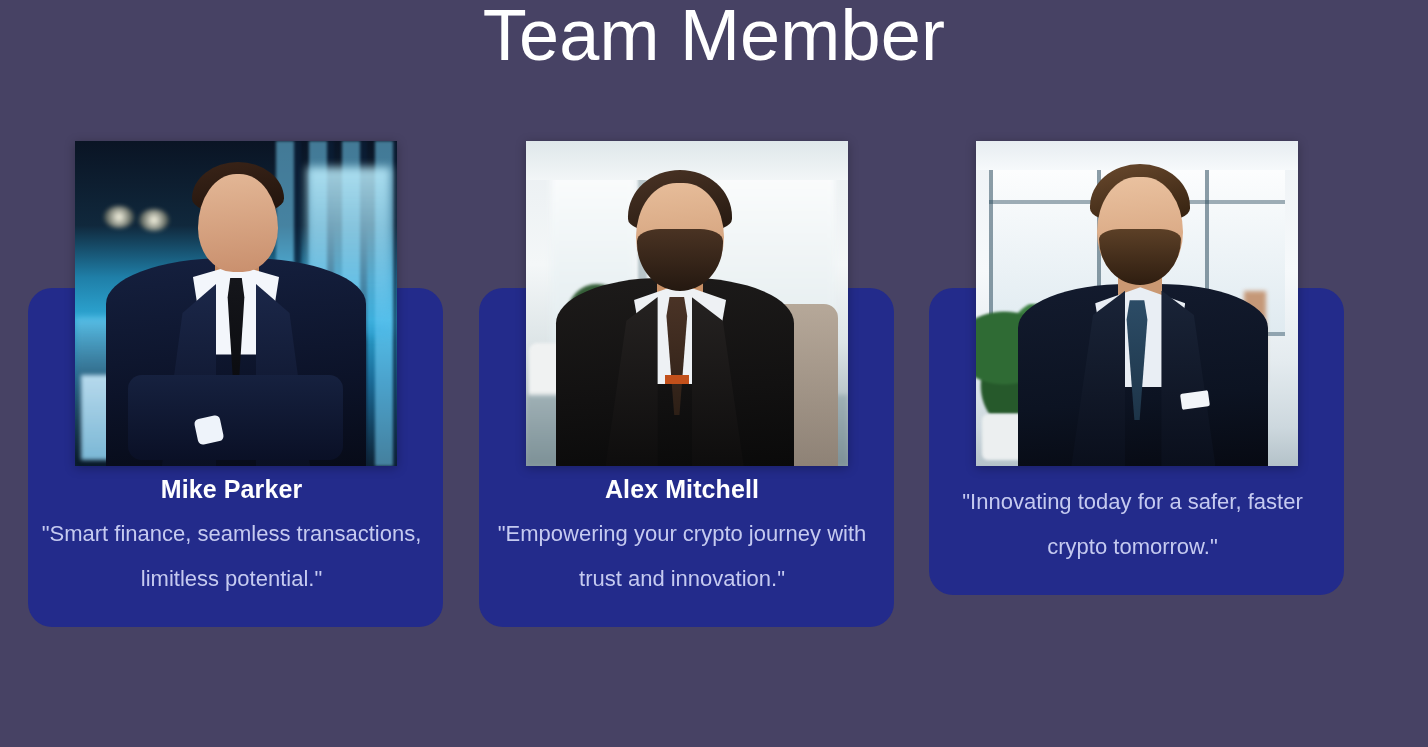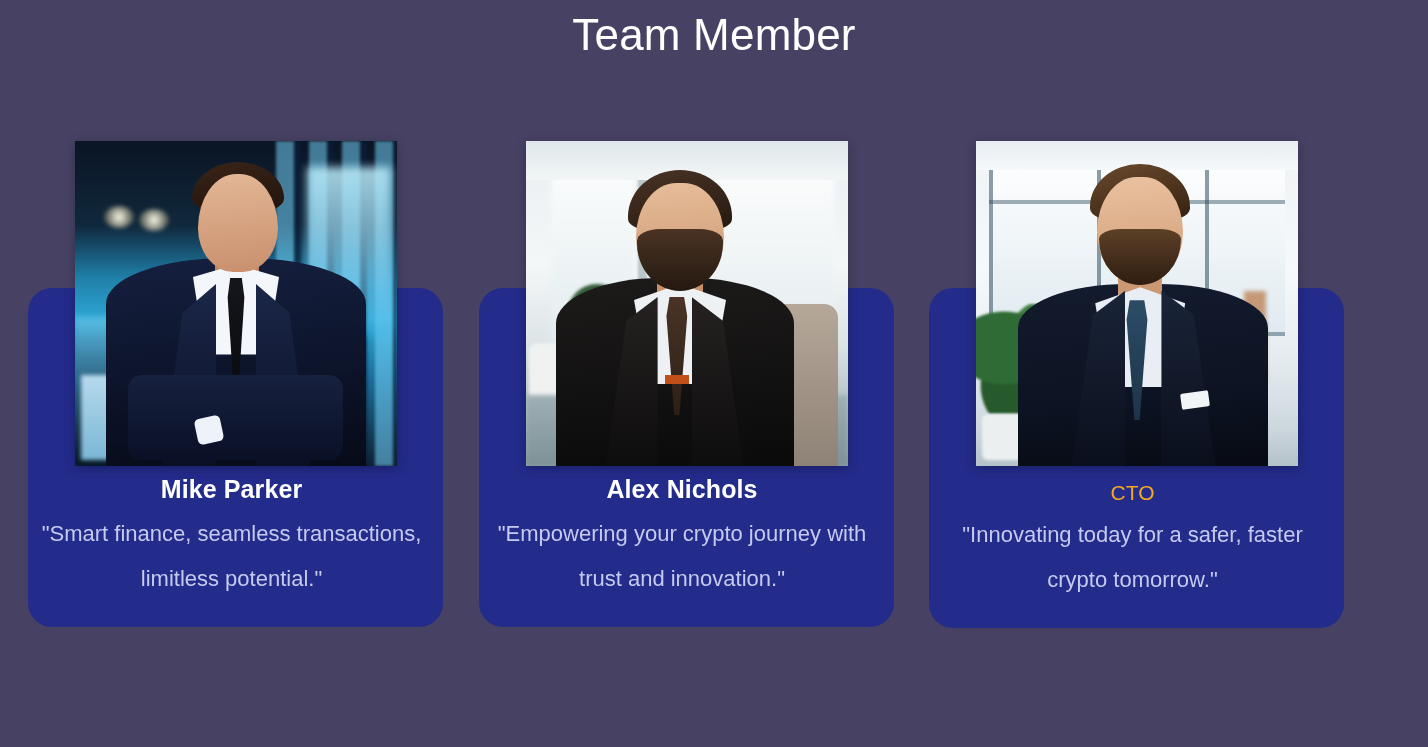--- a/index.html
+++ b/index.html
@@ -17,21 +17,21 @@
     position:relative;
     width:1428px; height:747px;
     background:#474264;
   }
 
   
   .section-title {
     position:absolute;
     top:2px; left:0; width:1428px;
     text-align:center;
-    font-size:44px;
+    font-size:72px;
     font-weight:300;
     letter-spacing:0.2px;
     color:#ffffff;
     line-height:66px;
   }
 
   
   .cards {
     position:absolute;
     top:288px; left:28px;
@@ -418,21 +418,21 @@
           <div class="p2-shirt"></div>
           <div class="p2-lapelL"></div>
           <div class="p2-lapelR"></div>
           <div class="p2-tie"></div>
           <div class="p2-pin"></div>
           <div class="p2-hair"></div>
           <div class="p2-head"></div>
           <div class="p2-beard"></div>
         </div>
       </div>
-      <div class="member-name">Alex Nichols</div>
+      <div class="member-name">Alex Mitchell</div>
       <div class="member-quote">"Empowering your crypto journey with trust and innovation."</div>
     </div>
 
     <div class="member-card">
       <div class="photo-frame">
         <div class="photo">
           <div class="p3-bg"></div>
           <div class="p3-grid"></div>
           <div class="p3-ceil"></div>
           <div class="p3-col"></div>
@@ -443,18 +443,17 @@
           <div class="p3-shirt"></div>
           <div class="p3-lapelL"></div>
           <div class="p3-lapelR"></div>
           <div class="p3-tie"></div>
           <div class="p3-pocket"></div>
           <div class="p3-hair"></div>
           <div class="p3-head"></div>
           <div class="p3-beard"></div>
         </div>
       </div>
-      <div class="member-role">CTO</div>
       <div class="member-quote">"Innovating today for a safer, faster crypto tomorrow."</div>
     </div>
 
   </div>
 </div>
 
 </body></html>

